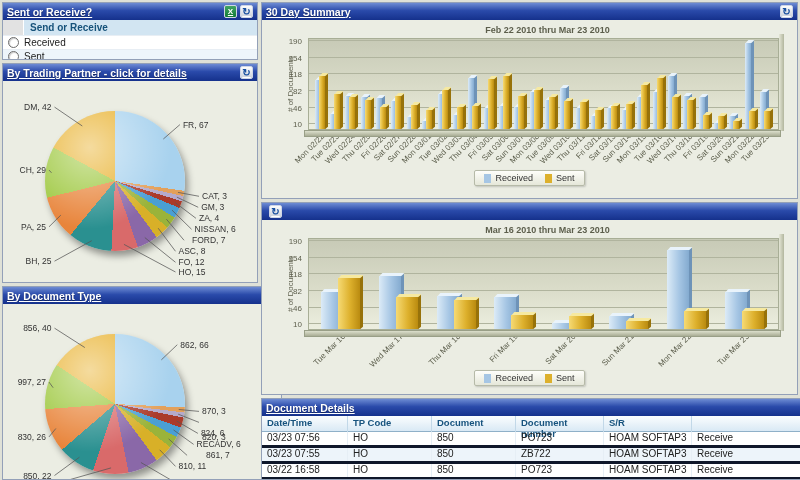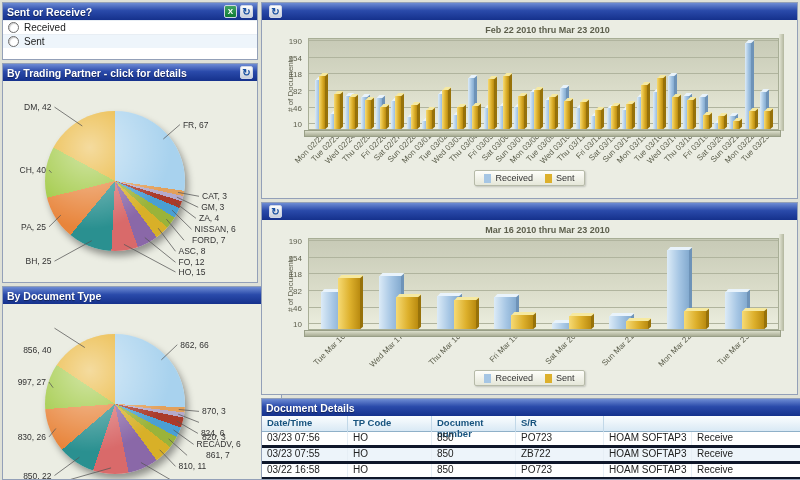--- a/index.html
+++ b/index.html
@@ -1,19 +1,19 @@
 <!DOCTYPE html>
 <html><head>
 <meta charset="utf-8">
 <style>
   html,body{margin:0;padding:0;width:800px;height:480px;overflow:hidden;
     background:#dfe1d7;font-family:"Liberation Sans",sans-serif;}
   .panel{position:absolute;background:#ebede3;border:1px solid #93a0b8;box-sizing:border-box;overflow:hidden;}
   .panel-header{height:17px;background:linear-gradient(#6d8bd4 0%,#2a4aaa 45%,#15318c 100%);
-    color:#fff;font-size:10.5px;font-weight:bold;display:flex;align-items:center;padding:0 4px;}
+    color:#fff;font-size:10.5px;font-weight:bold;display:flex;align-items:center;padding:0 4px;text-decoration:underline;}
   .panel-header .title{flex:1;text-shadow:0 1px 1px rgba(0,0,0,.45);white-space:nowrap;overflow:hidden;}
   .hbtn{width:13px;height:13px;margin-left:3px;border:1px solid #cfd6e6;border-radius:2px;
     display:flex;align-items:center;justify-content:center;line-height:1;cursor:pointer;box-sizing:border-box;}
   .hbtn.excel{background:linear-gradient(#43a565,#0f7a34);color:#fff;font-size:8px;font-weight:bold;}
   .hbtn.refresh{background:linear-gradient(#fdfdfd,#c9cfdb);color:#1a50a0;font-size:10px;}
   
   #p-sent{left:2px;top:2px;width:256px;height:58px;background:#fff;}
   .sr-head{display:flex;height:15px;background:#d2e5f2;font-size:10px;font-weight:bold;color:#16527a;align-items:center;}
   .sr-head .rc{width:20px;height:100%;background:#e2e2e2;border-right:1px solid #fff;}
   .sr-head .hl{padding-left:6px;}
@@ -83,20 +83,24 @@
 </style>
 </head>
 <body>
 
 <div class="panel" id="p-sent">
   <div class="panel-header">
     <span class="title">Sent or Receive?</span>
     <span class="hbtn excel">X</span>
     <span class="hbtn refresh">↻</span>
   </div>
+  <div class="sr-head">
+    <div class="rc"></div>
+    <div class="hl">Send or Receive</div>
+  </div>
   <div class="sr-row">
     <span class="radio"></span>
     <span>Received</span>
   </div>
   <div class="sr-row alt">
     <span class="radio"></span>
     <span>Sent</span>
   </div>
 </div>
 
@@ -126,21 +130,21 @@
       <div class="pie-label" style="top: 110.294px; left: 199px;">CAT, 3</div>
       <div class="pie-label" style="top: 121.294px; left: 198.21px;">GM, 3</div>
       <div class="pie-label" style="top: 132.294px; left: 195.938px;">ZA, 4</div>
       <div class="pie-label" style="top: 143.294px; left: 191.577px;">NISSAN, 6</div>
       <div class="pie-label" style="top: 154.294px; left: 189px;">FORD, 7</div>
       <div class="pie-label" style="top: 165.294px; left: 175.5px;">ASC, 8</div>
       <div class="pie-label" style="top: 176.294px; left: 175.5px;">FO, 12</div>
       <div class="pie-label" style="top: 186px; left: 175.5px;">HO, 15</div>
       <div class="pie-label" style="top: 175.169px; left: 48.5px; transform: translateX(-100%);">BH, 25</div>
       <div class="pie-label" style="top: 140.821px; left: 43px; transform: translateX(-100%);">PA, 25</div>
-      <div class="pie-label" style="top: 84.047px; left: 43px; transform: translateX(-100%);">CH, 40</div>
+      <div class="pie-label" style="top: 84.047px; left: 43px; transform: translateX(-100%);">CH, 29</div>
       <div class="pie-label" style="top: 21.077px; left: 48.5px; transform: translateX(-100%);">DM, 42</div>
     </div>
 </div>
 
 <div class="panel" id="p-dt">
   <div class="panel-header">
     <span class="title">By Document Type</span>
     <span class="hbtn refresh">↻</span>
   </div>
   <div class="pie-area" id="pie-dt">
@@ -165,26 +169,27 @@
       <div class="pie-label" style="top: 113.379px; left: 199px; margin-top: 15px;">820, 3</div>
       <div class="pie-label" style="top: 124.379px; left: 197.885px;">824, 6</div>
       <div class="pie-label" style="top: 135.379px; left: 193.622px;">RECADV, 6</div>
       <div class="pie-label" style="top: 146.379px; left: 203px;">861, 7</div>
       <div class="pie-label" style="top: 157.379px; left: 175.5px;">810, 11</div>
       <div class="pie-label" style="top: 173.622px; left: 175.5px;">DELJIT, 18</div>
       <div class="pie-label" style="top: 175px; left: 48.5px; transform: translateX(-100%);">DELFOR, 21</div>
       <div class="pie-label" style="top: 166.506px; left: 48.5px; transform: translateX(-100%);">850, 22</div>
       <div class="pie-label" style="top: 127.911px; left: 43px; transform: translateX(-100%);">830, 26</div>
       <div class="pie-label" style="top: 73.0816px; left: 43px; transform: translateX(-100%);">997, 27</div>
-      <div class="pie-label" style="top: 19.1548px; left: 48.5px; transform: translateX(-100%); margin-top: 22px;">856, 40</div>
+      <div class="pie-label" style="top: 19.1548px; left: 48.5px; transform: translateX(-100%);">856, 40</div>
     </div>
 </div>
 
 <div class="panel" id="p-30">
   <div class="panel-header">
+    <span class="title">30 Day Summary</span>
     <span class="hbtn refresh">↻</span>
   </div>
   <div class="chart-title">Feb 22 2010 thru Mar 23 2010</div>
   <div class="chart-box" id="bar-30">
     <div class="yrot"># of Documents</div>
     <div class="yaxis">
         <div class="ytick" style="bottom: 0.631579px;">10</div>
         <div class="ytick" style="bottom: 17.3053px;">46</div>
         <div class="ytick" style="bottom: 33.9789px;">82</div>
         <div class="ytick" style="bottom: 50.6526px;">118</div>
@@ -454,20 +459,21 @@
   <div class="panel-header">
     <span class="title">Document Details</span>
     <span class="hbtn excel">X</span>
     <span class="hbtn refresh">↻</span>
   </div>
   <div class="dd-wrap">
     <div class="dd-table">
       <div class="dd-head" id="dd-head">
           <div>Date/Time</div>
           <div>TP Code</div>
+          <div>Document</div>
           <div>Document number</div>
           <div>S/R</div>
         </div>
       <div id="dd-rows">
           <div class="dd-row">
             <div>03/23 07:56</div>
             <div>HO</div>
             <div>850</div>
             <div>PO723</div>
             <div>HOAM SOFTAP3</div>

